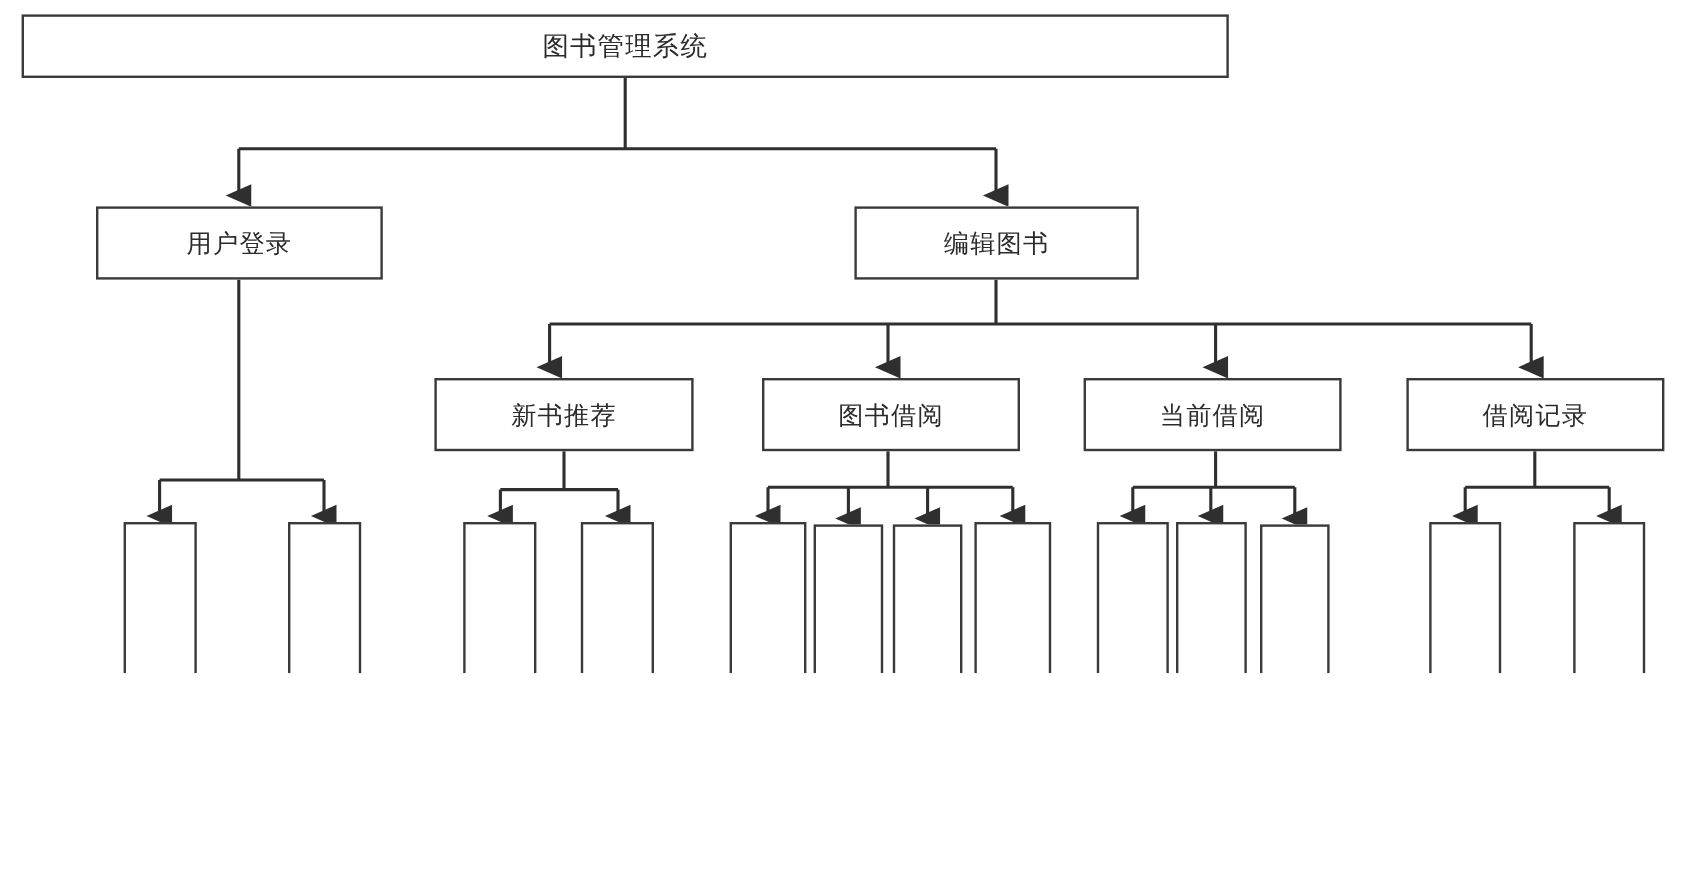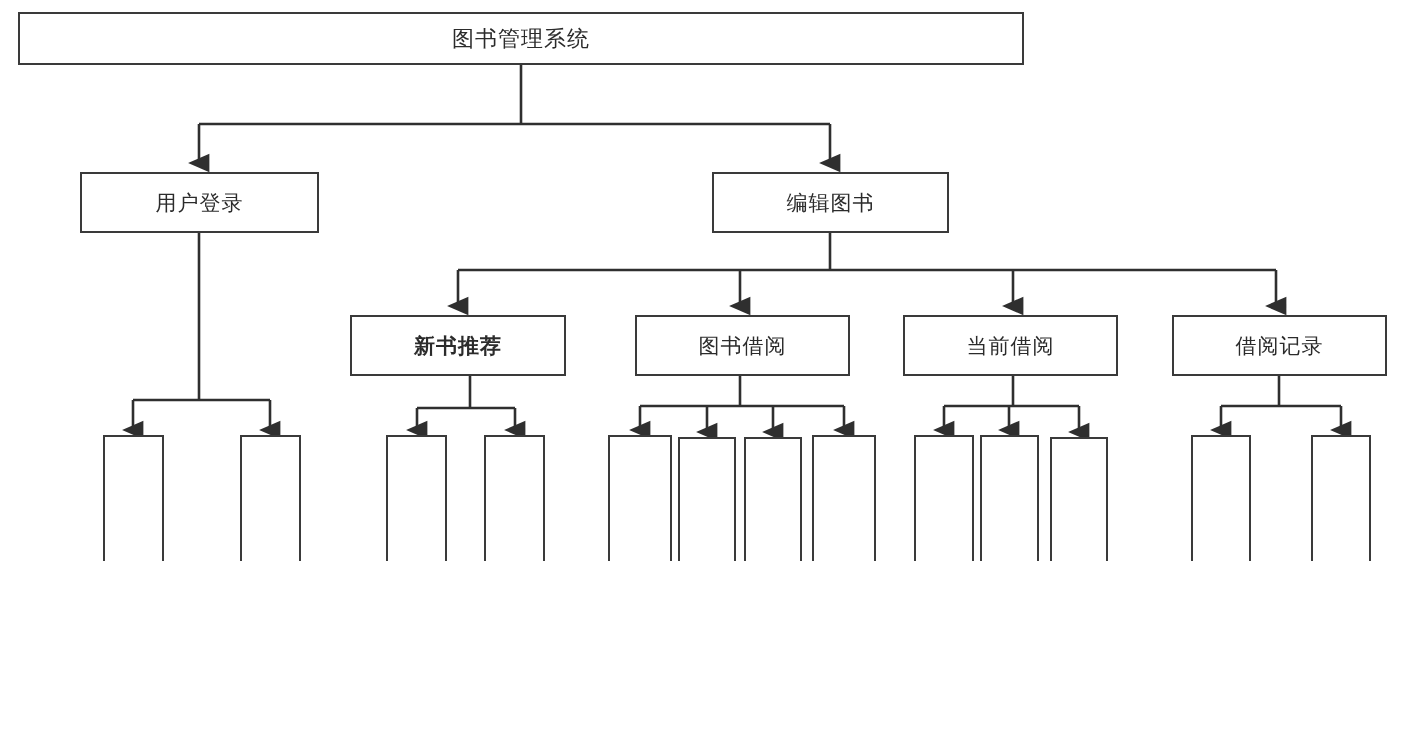--- a/index.html
+++ b/index.html
@@ -126,21 +126,21 @@
     <span>图书管理系统</span>
   </div>
 
   <div class="node h" style="left:80px; top:172px; width:239px; height:61px;">
     <span>用户登录</span>
   </div>
   <div class="node h" style="left:712px; top:172px; width:237px; height:61px;">
     <span>编辑图书</span>
   </div>
 
-  <div class="node h" style="left:350px; top:315px; width:216px; height:61px;font-weight:bold;">
+  <div class="node h" style="left:362px; top:315px; width:216px; height:61px;">
     <span>新书推荐</span>
   </div>
   <div class="node h" style="left:635px; top:315px; width:215px; height:61px;">
     <span>图书借阅</span>
   </div>
   <div class="node h" style="left:1172px; top:315px; width:215px; height:61px;">
     <span>借阅记录</span>
   </div>
   <div class="node h" style="left:903px; top:315px; width:215px; height:61px;">
     <span>当前借阅</span>

